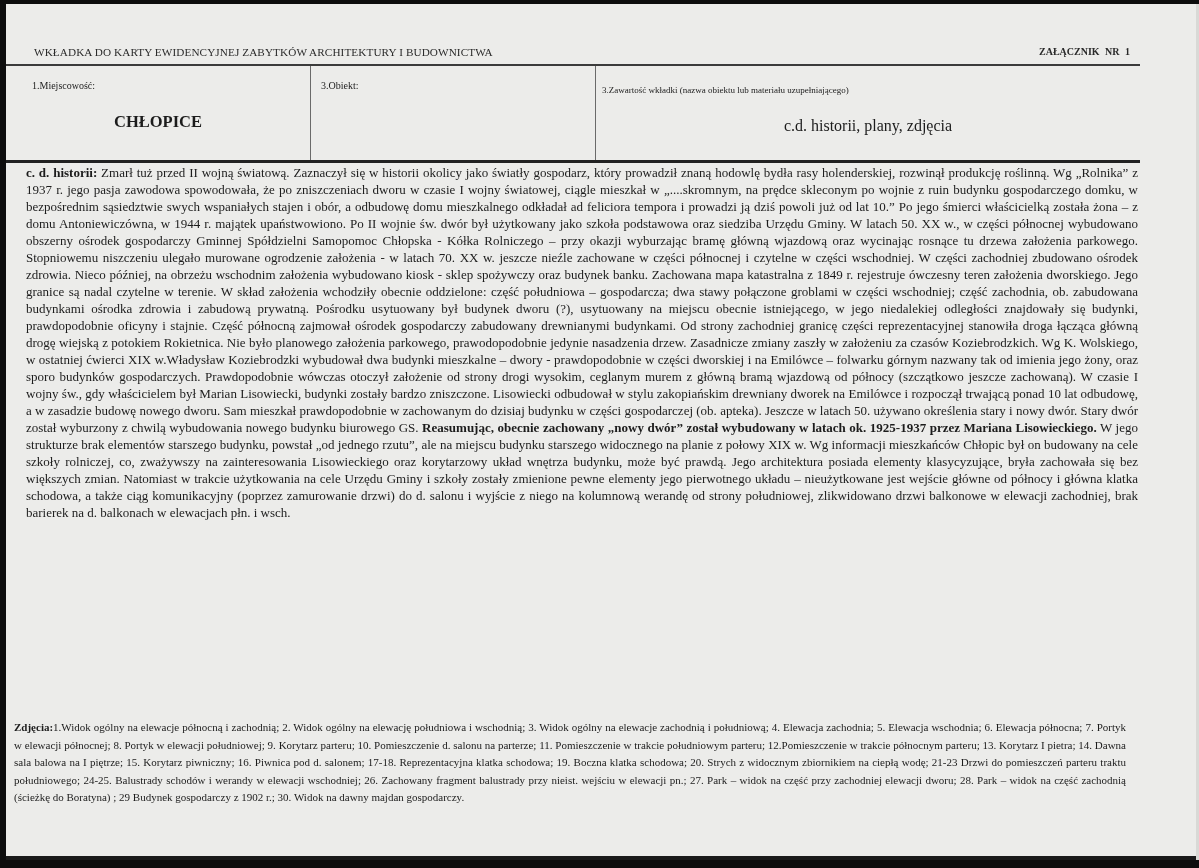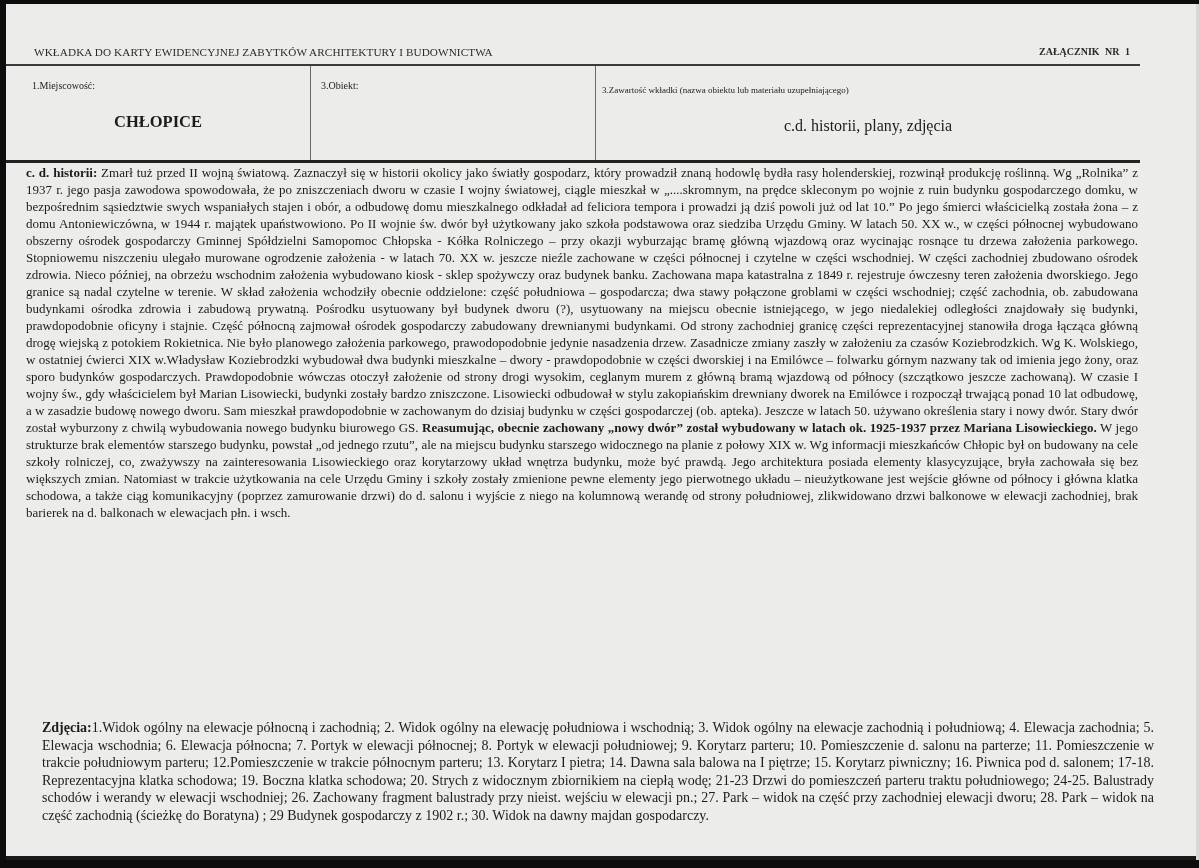--- a/index.html
+++ b/index.html
@@ -45,22 +45,22 @@
     }
     .rule-mid {
       position: absolute; left: 0; top: 156px; width: 1134px; height: 3px; background: #222;
     }
     .history {
       position: absolute; left: 20px; top: 160px; width: 1112px;
       font-size: 13px; line-height: 17px; text-align: justify;
     }
     .history b { font-weight: bold; }
     .photos {
-      position: absolute; left: 36px; top: 715px; width: 1112px;
-      font-size: 14px; line-height: 17.6px; text-align: justify;
+      position: absolute; left: 8px; top: 715px; width: 1112px;
+      font-size: 11px; line-height: 17.6px; text-align: justify;
     }
     .photos b { font-weight: bold; }
     .rule-bottom {
       position: absolute; left: 0; bottom: 0; width: 1190px; height: 4px; background: #1a1a1a;
     }
   </style>
 </head>
 <body>
 
 <div class="page">

